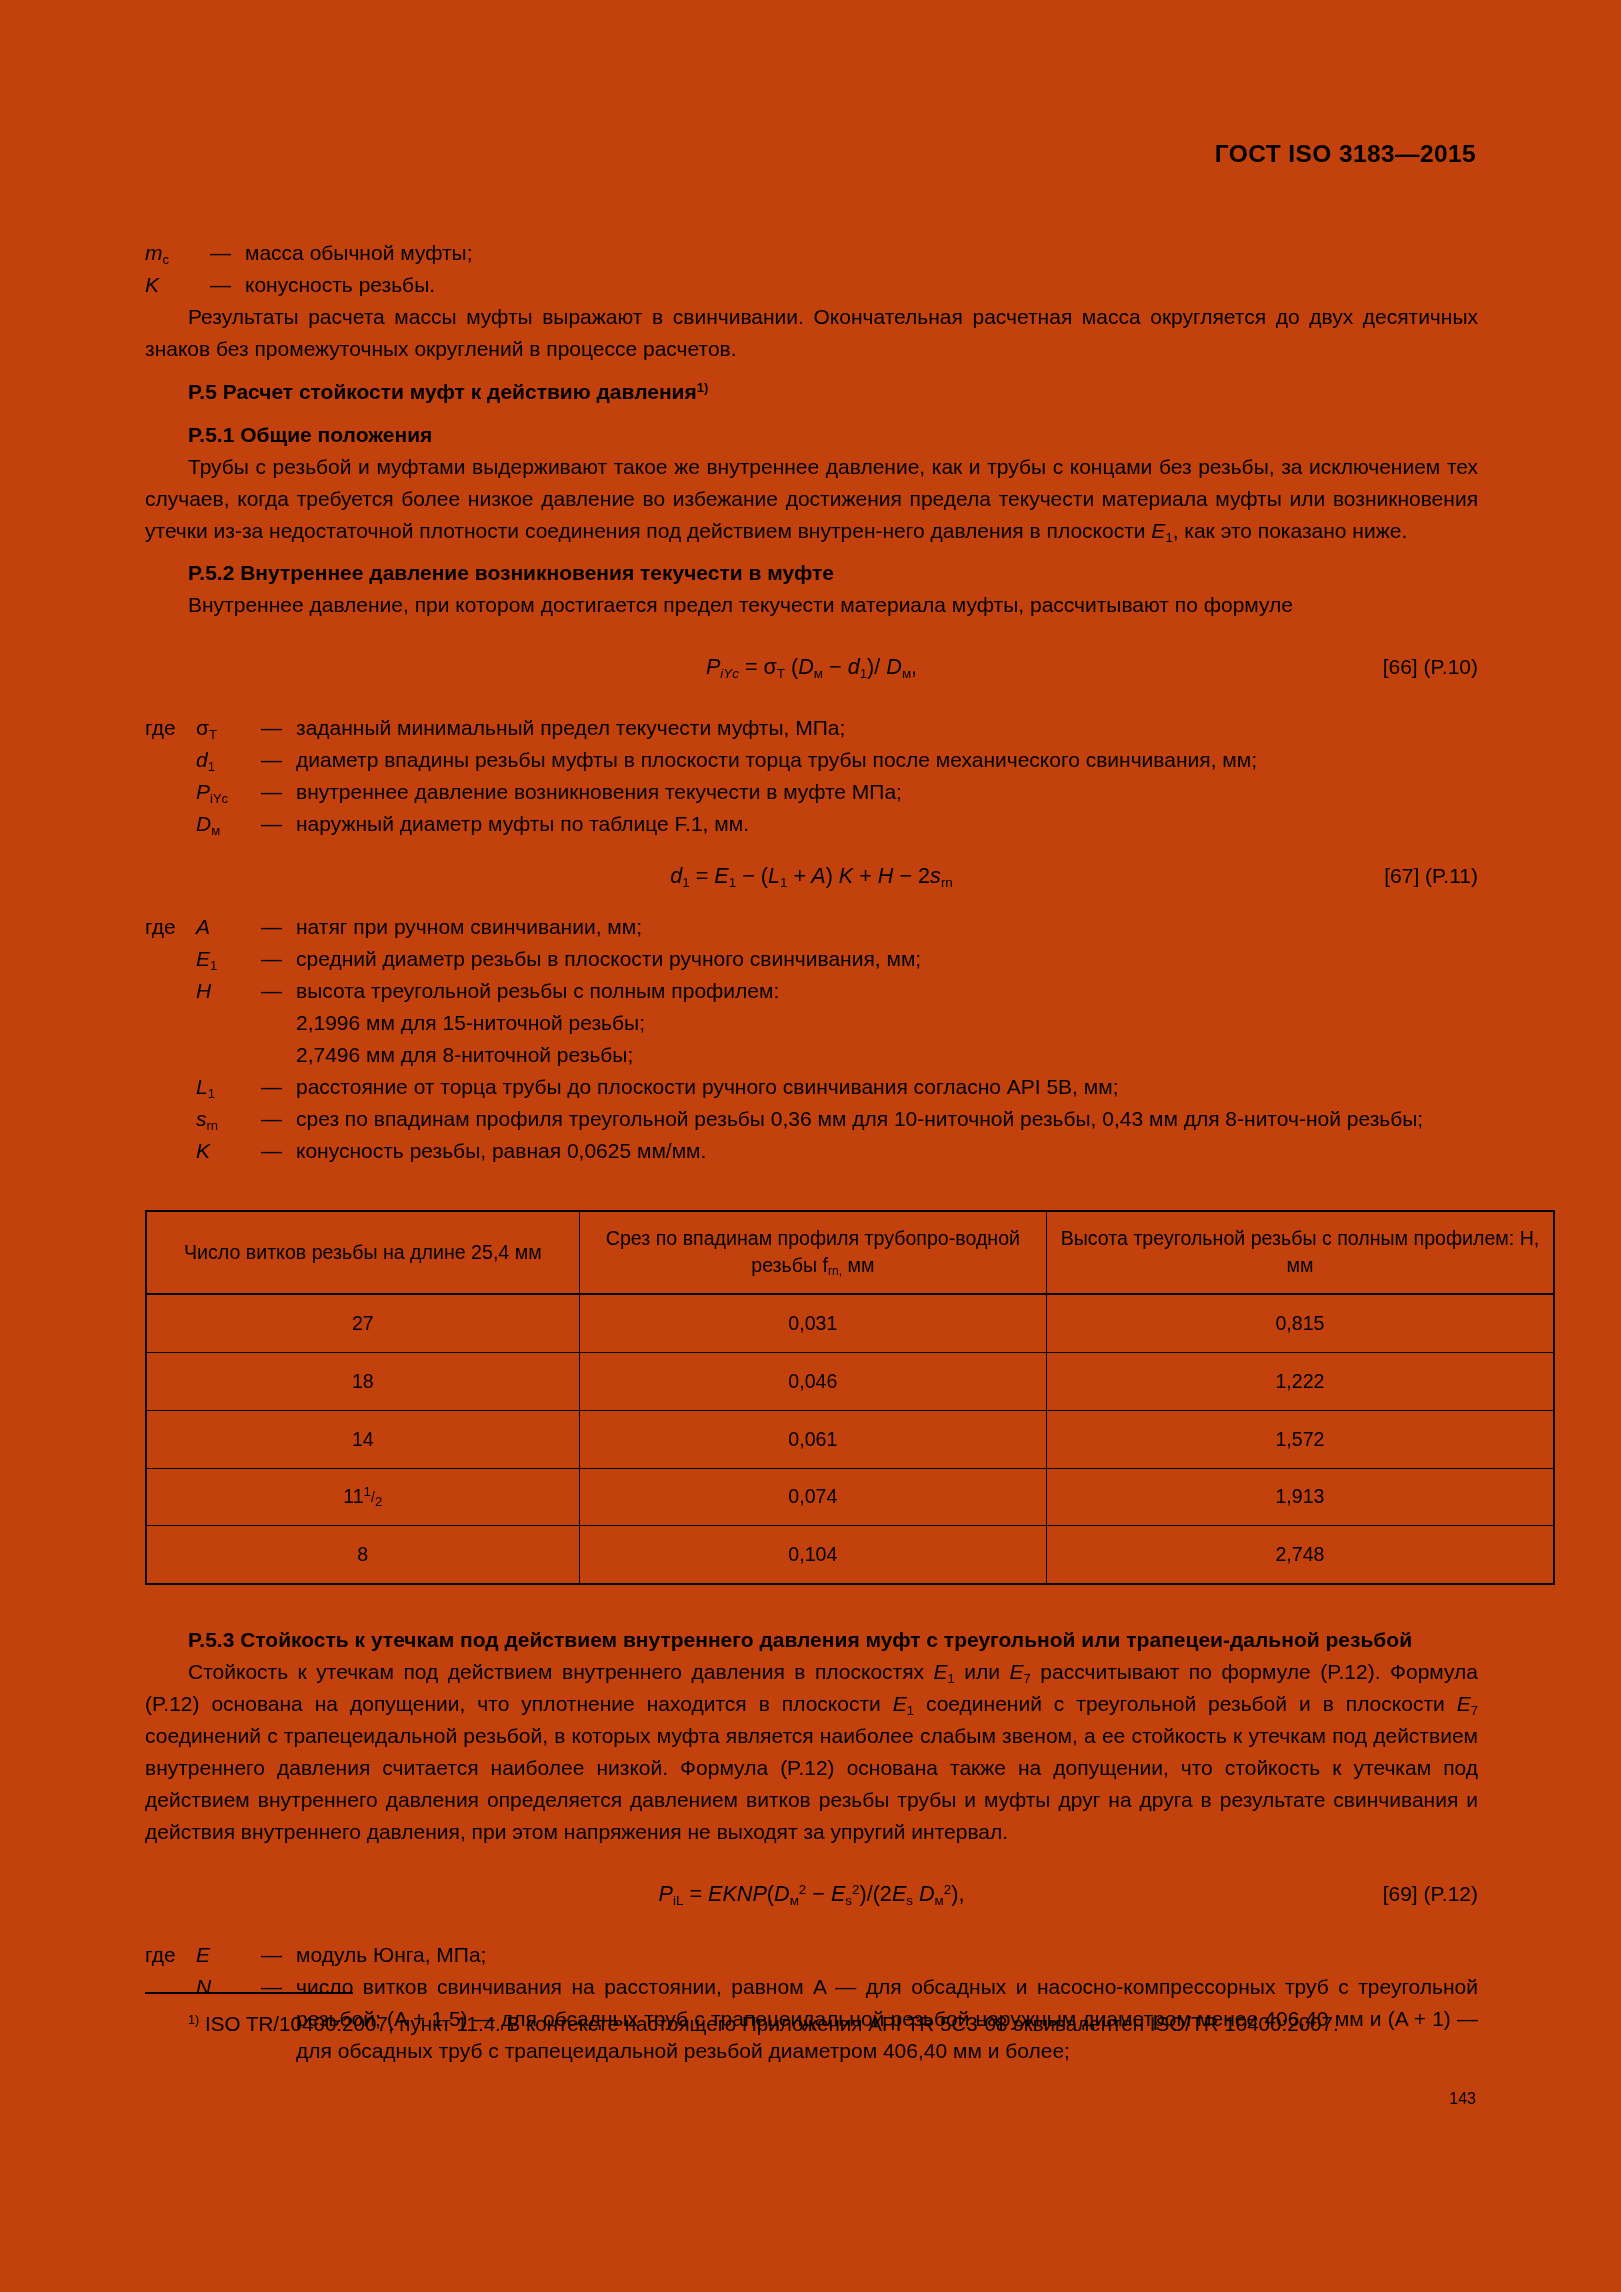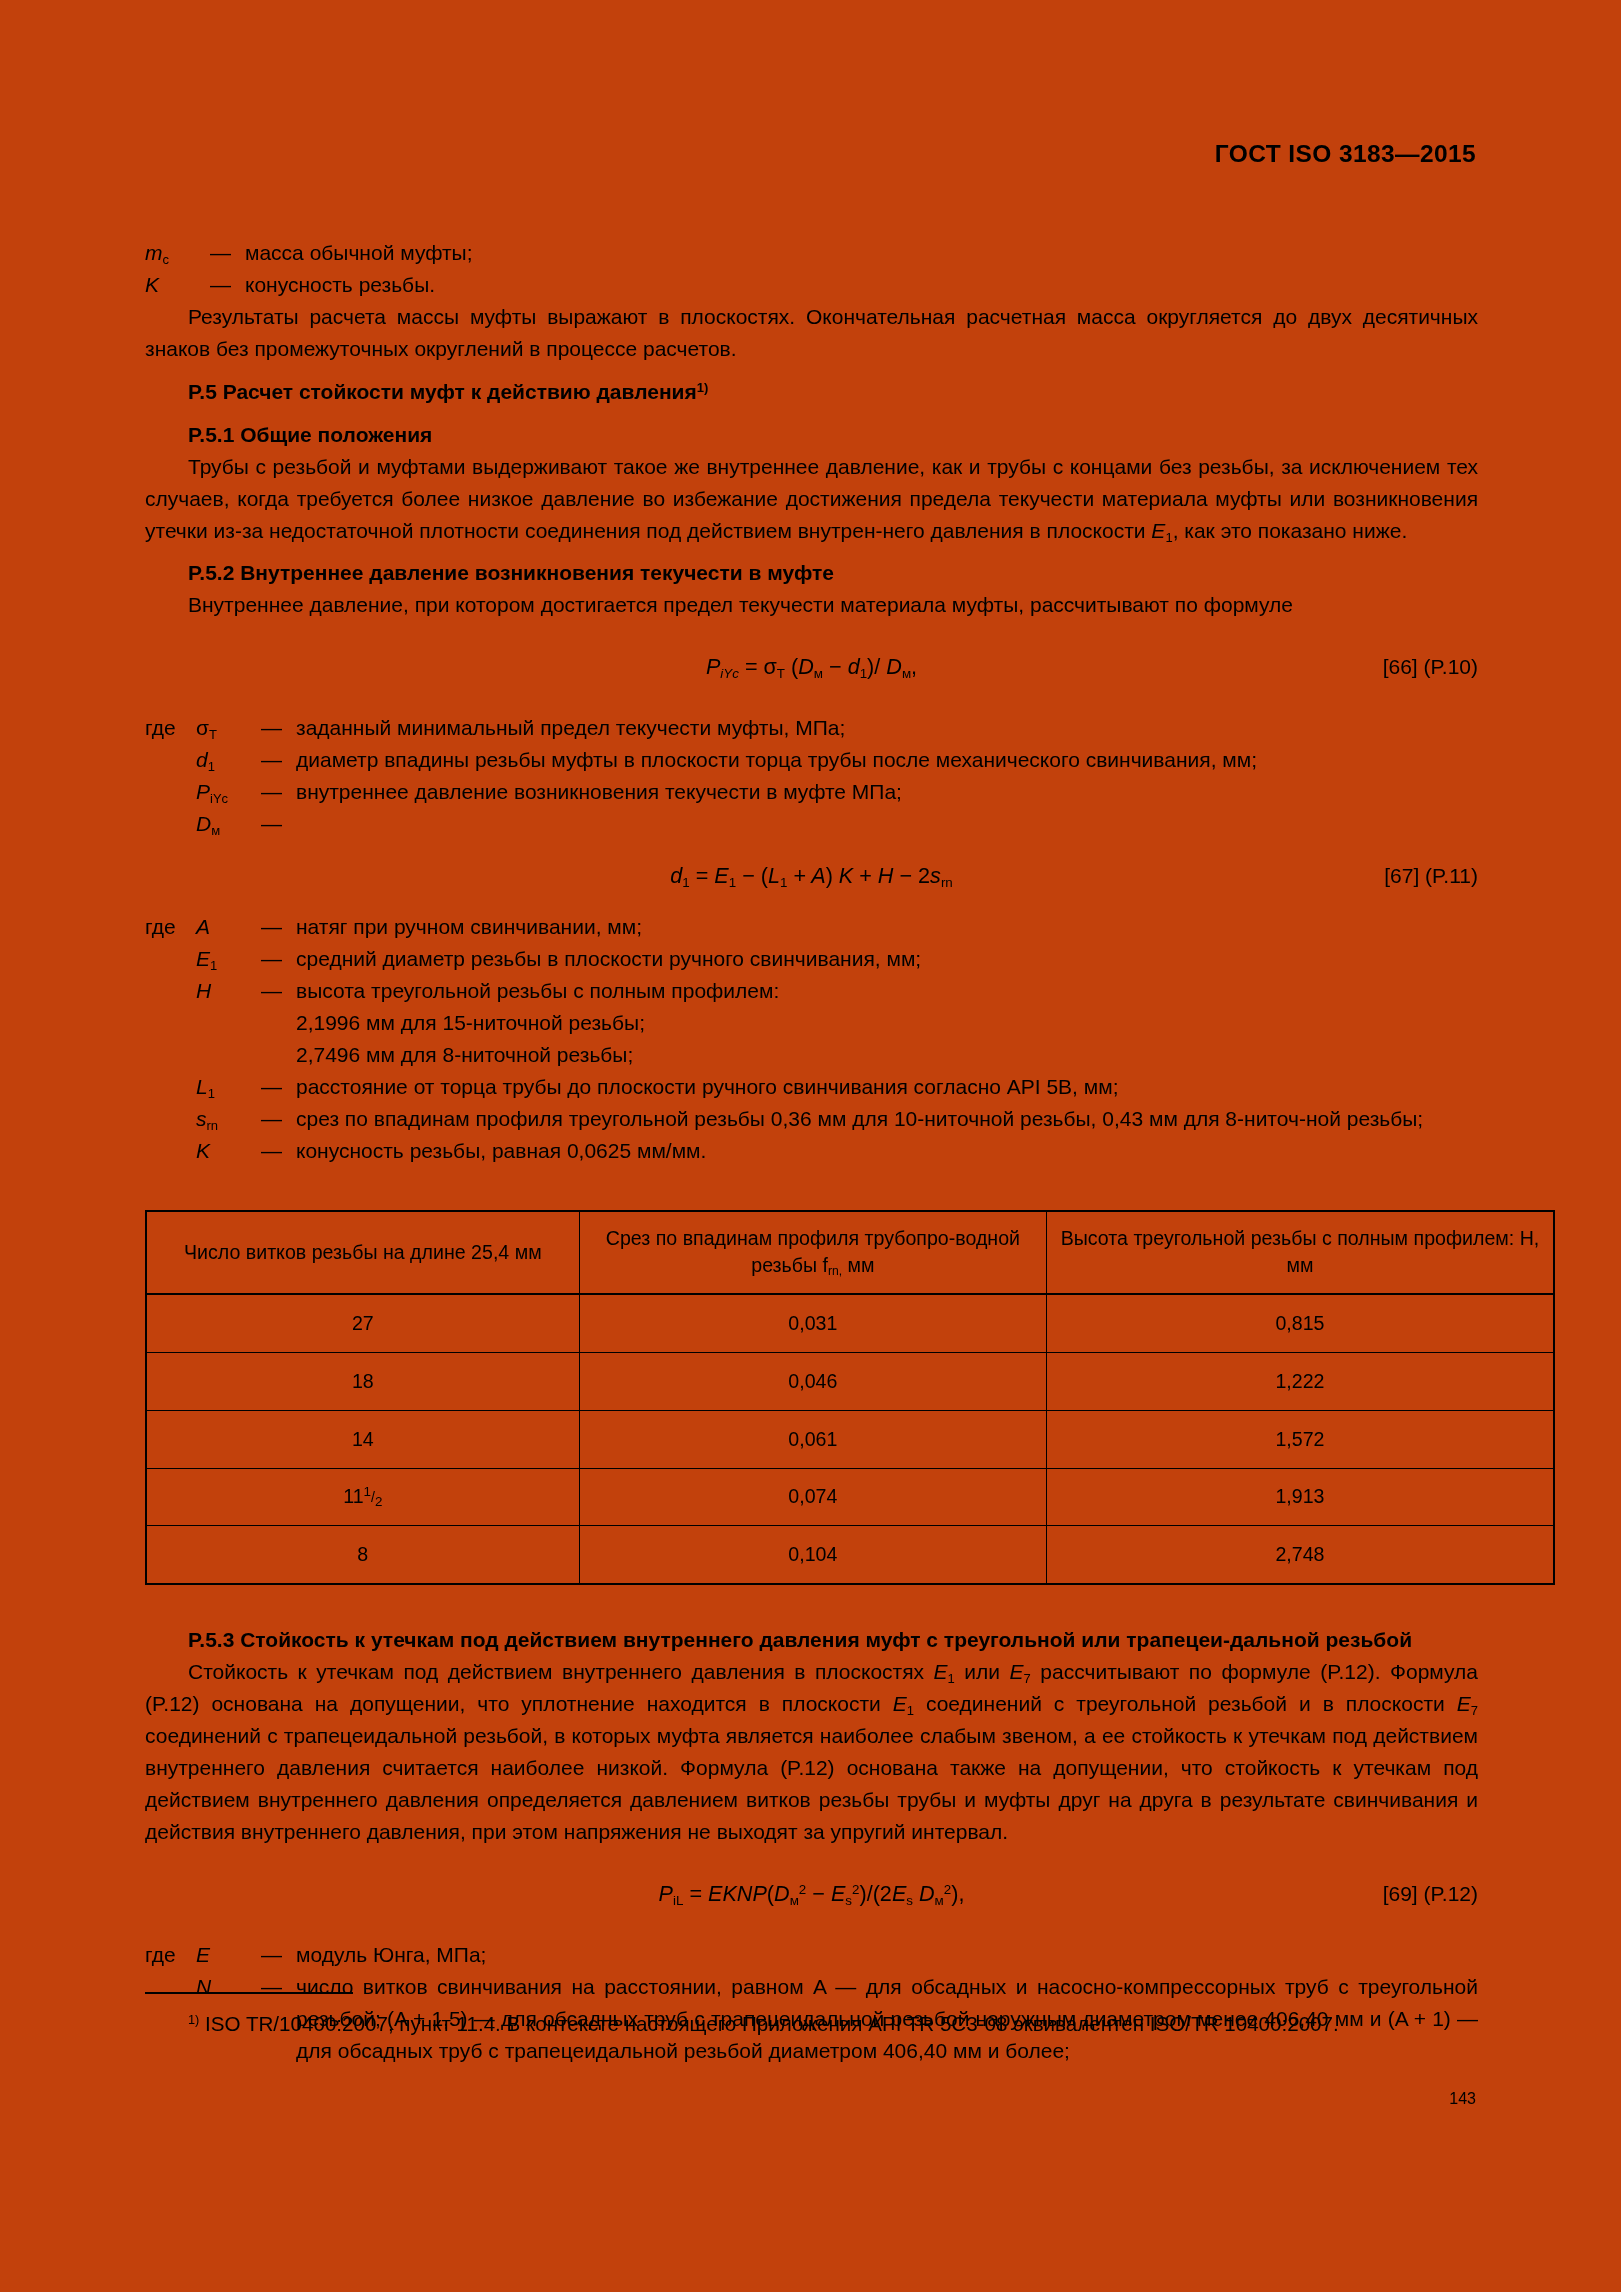--- a/index.html
+++ b/index.html
@@ -229,21 +229,21 @@
         <span class="def-dash">—</span>
         <span class="def-text">масса обычной муфты;</span>
       </div>
       <div class="defrow">
         <span class="def-sym"><span class="it">K</span></span>
         <span class="def-dash">—</span>
         <span class="def-text">конусность резьбы.</span>
       </div>
     </div>
 
-    <p class="para indent">Результаты расчета массы муфты выражают в плоскостях. Окончательная расчетная масса округляется до двух десятичных знаков без промежуточных округлений в процессе расчетов.</p>
+    <p class="para indent">Результаты расчета массы муфты выражают в свинчивании. Окончательная расчетная масса округляется до двух десятичных знаков без промежуточных округлений в процессе расчетов.</p>
 
     <div class="spacer-sm"></div>
 
     <div class="heading indent">
       <span>P.5  Расчет стойкости муфт к действию давления</span><sup>1)</sup>
     </div>
 
     <div class="spacer-sm"></div>
 
     <div class="heading indent">P.5.1 Общие положения</div>
@@ -281,20 +281,21 @@
       <div class="defrow">
         <span class="def-where"></span>
         <span class="def-sym"><span class="it">P</span><sub>iYc</sub></span>
         <span class="def-dash">—</span>
         <span class="def-text">внутреннее давление возникновения текучести в муфте МПа;</span>
       </div>
       <div class="defrow">
         <span class="def-where"></span>
         <span class="def-sym"><span class="it">D</span><sub>м</sub></span>
         <span class="def-dash">—</span>
+        <span class="def-text">наружный диаметр муфты по таблице F.1, мм.</span>
       </div>
     </div>
 
     <div class="spacer-md"></div>
 
     <div class="formula-row">
       <span class="formula-body">d<sub class="up">1</sub> <span class="up">=</span> E<sub class="up">1</sub> <span class="up">− (</span>L<sub class="up">1</sub> <span class="up">+</span> A<span class="up">)</span> K <span class="up">+</span> H <span class="up">−</span> <span class="up">2</span>s<sub class="up">rn</sub></span>
       <span class="formula-ref">[67]  (P.11)</span>
     </div>
 

